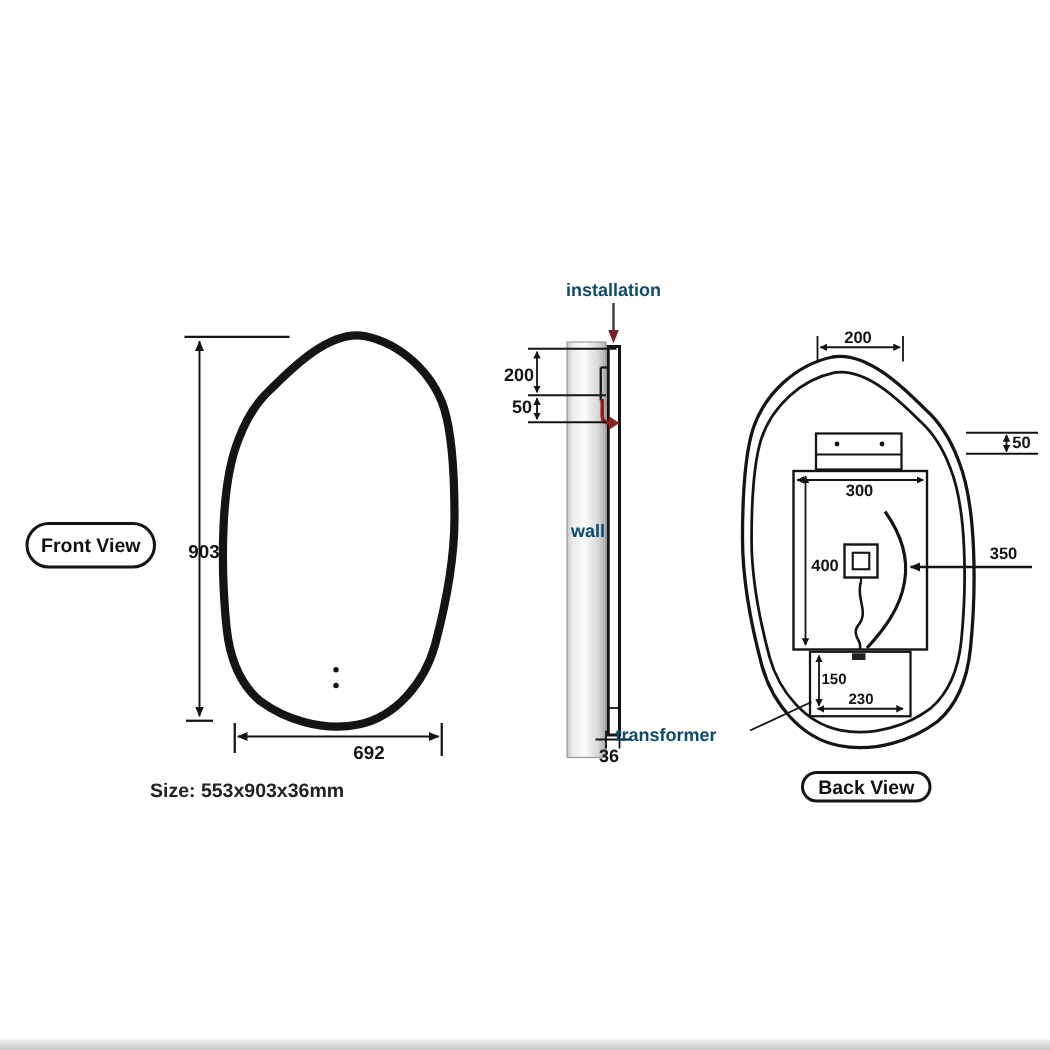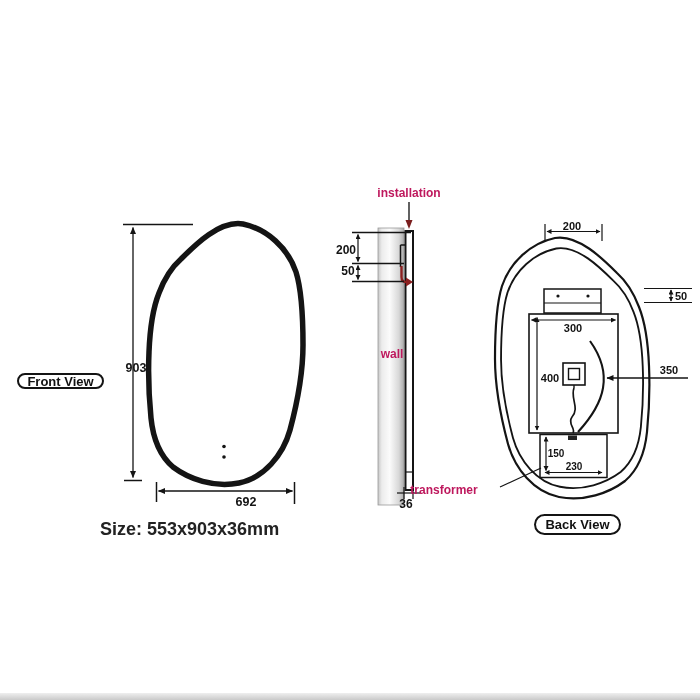--- a/index.html
+++ b/index.html
@@ -2,24 +2,24 @@
 <html><head>
 <meta charset="utf-8">
 <style>
   html,body{margin:0;padding:0;background:#fff;}
   .stage{position:relative;width:700px;height:700px;background:#ffffff;overflow:hidden;
          font-family:"Liberation Sans",sans-serif;color:#141414;}
   .svg-layer{position:absolute;left:0;top:0;width:700px;height:700px;}
   .lbl{position:absolute;transform:translate(-50%,-50%);white-space:nowrap;
        font-weight:700;font-size:12px;line-height:1;color:#141414;}
   .f11{font-size:11px;} .f10{font-size:10px;} .f13{font-size:12.5px;padding-left:40px;}
-  .red{color:#be185d;}
+  .red{color:#0c4a6e;}
   .title{position:absolute;left:364px;top:162px;transform:translate(-50%,-50%);
          font-size:26px;font-weight:600;letter-spacing:-0.3px;color:#111;white-space:nowrap;}
-  .size-note{position:absolute;left:100px;top:519px;font-size:18px;font-weight:600;
+  .size-note{position:absolute;left:100px;top:519px;font-size:13px;font-weight:600;
              color:#222;white-space:nowrap;}
   .pill{position:absolute;border:2px solid #141414;border-radius:999px;background:#fff;
         display:flex;align-items:center;justify-content:center;
         font-weight:700;font-size:13px;color:#111;box-sizing:border-box;}
   .bottom-strip{position:absolute;left:0;bottom:0;width:700px;height:7px;
                 background:linear-gradient(180deg,#efefef,#c9c9c9);}
 </style>
 </head>
 <body>
 
@@ -136,21 +136,21 @@
 
   <div class="lbl f11" style="left:572px;top:226px;">200</div>
   <div class="lbl f11" style="left:681px;top:296px;">50</div>
   <div class="lbl f11" style="left:573px;top:328px;">300</div>
   <div class="lbl f11" style="left:550px;top:378px;">400</div>
   <div class="lbl f11" style="left:669px;top:370px;">350</div>
   <div class="lbl f10" style="left:556px;top:454px;">150</div>
   <div class="lbl f10" style="left:574px;top:466.5px;">230</div>
   <div class="lbl red" style="left:444px;top:490px;">transformer</div>
 
-  <div class="pill" style="left:17px;top:373px;width:87px;height:16px;">
+  <div class="pill" style="left:17px;top:348px;width:87px;height:31px;">
     <span>Front View</span>
   </div>
   <div class="pill" style="left:534px;top:514px;width:87px;height:21px;">
     <span>Back View</span>
   </div>
 
   <div class="bottom-strip"></div>
 </div>
 
 </body></html>

